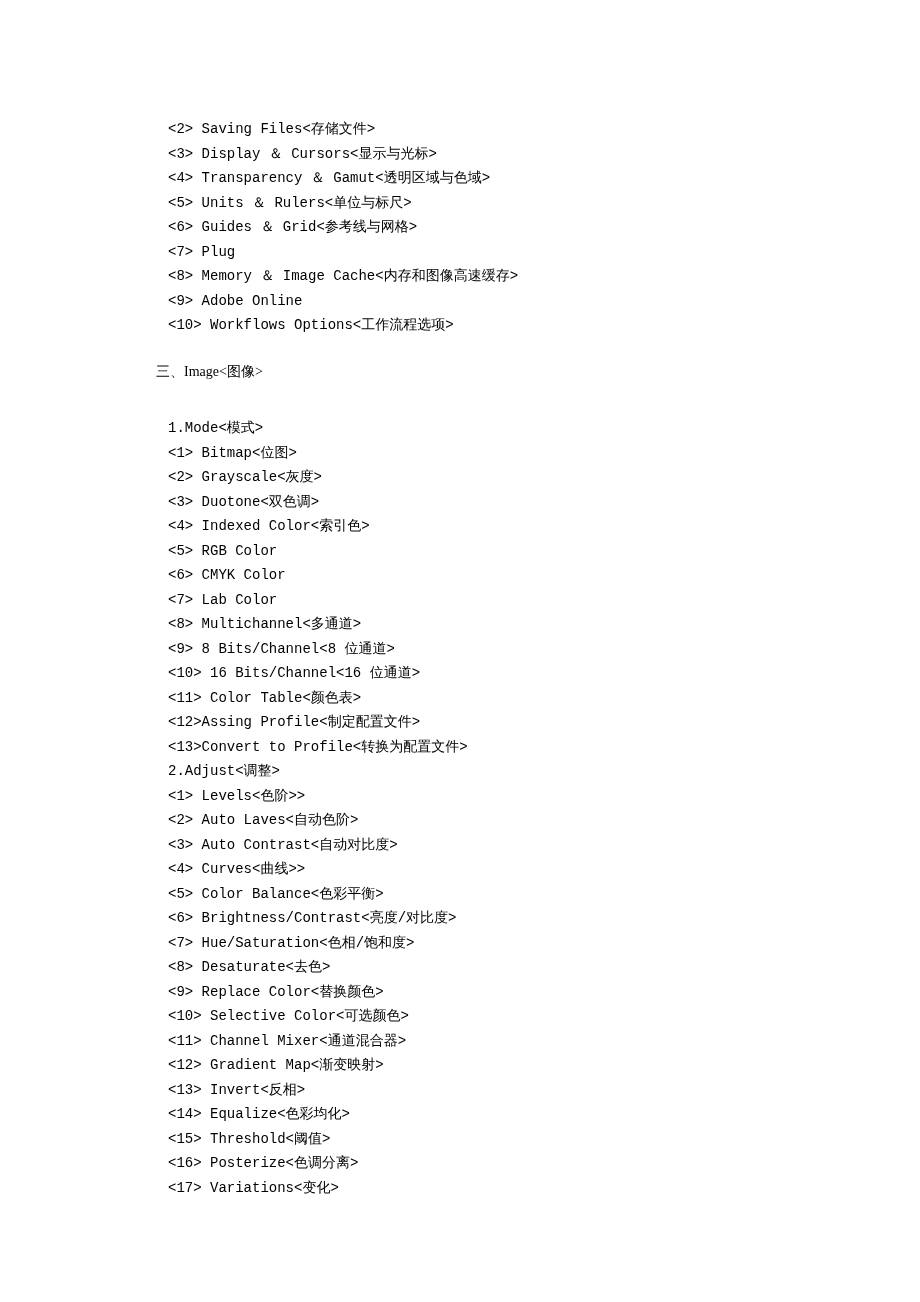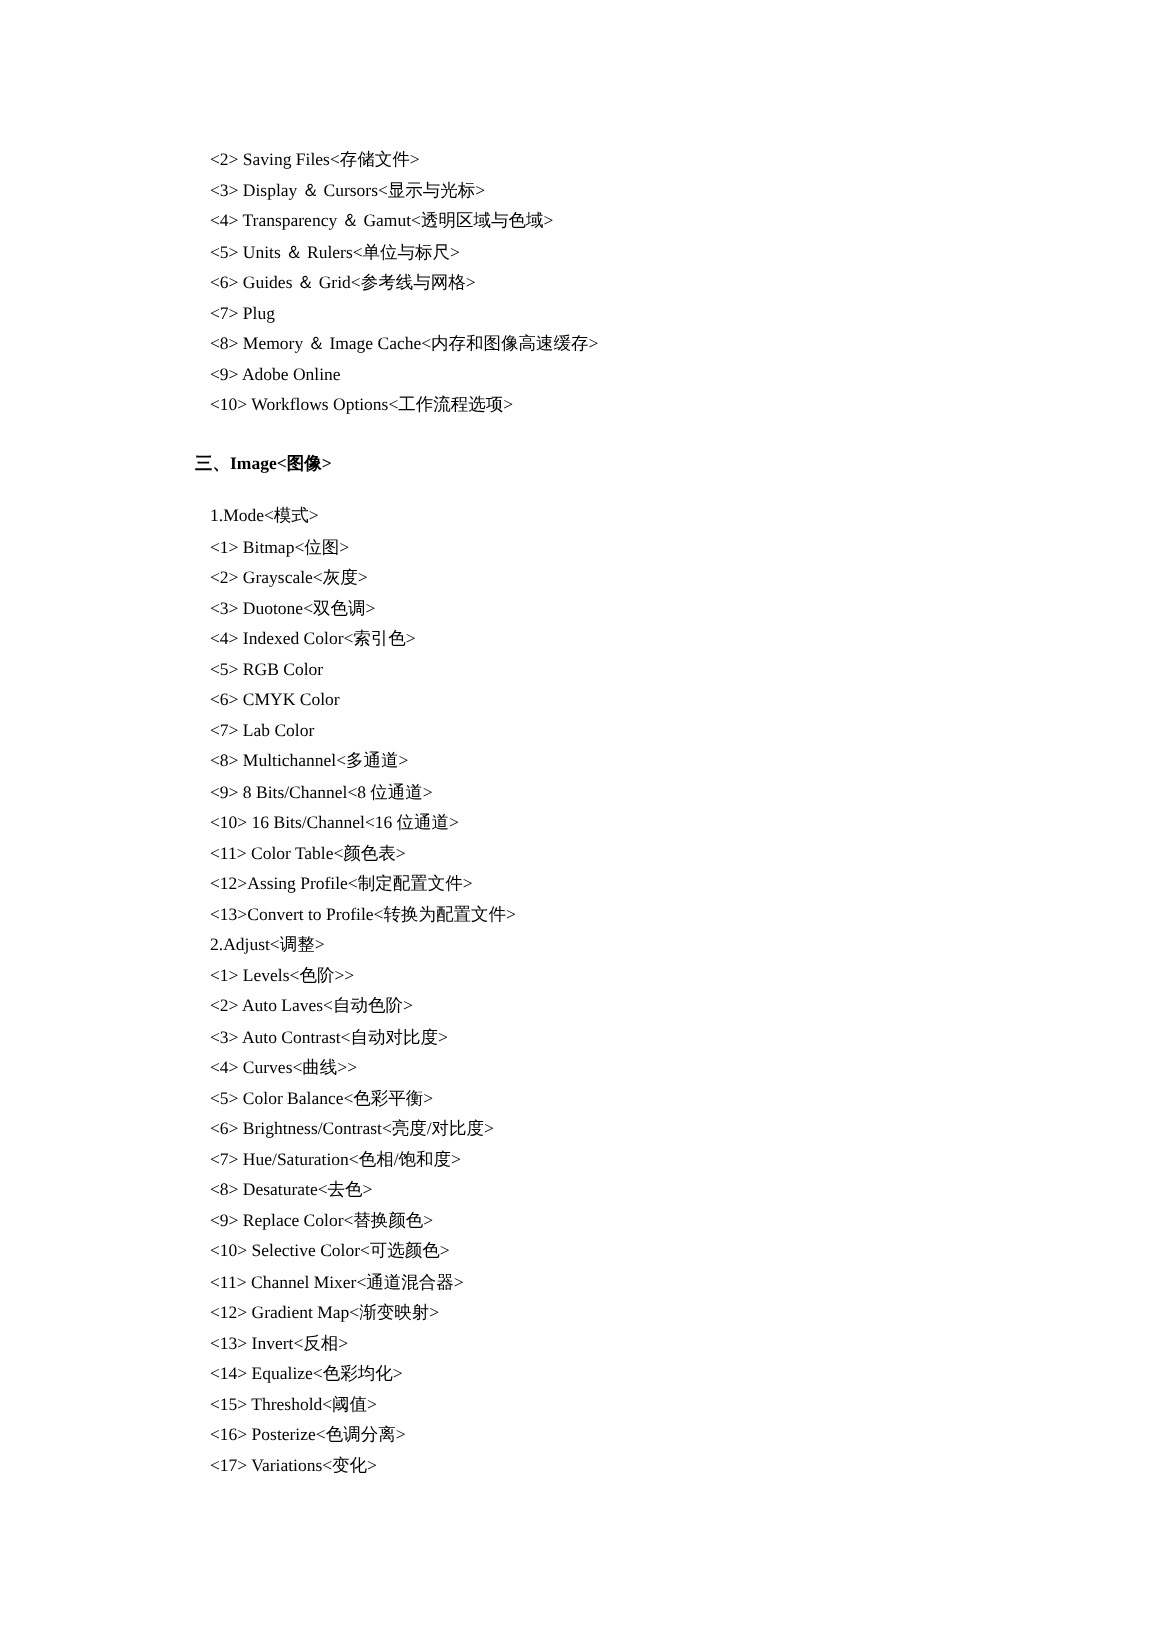--- a/index.html
+++ b/index.html
@@ -8,26 +8,25 @@
       line-height: 1.75;
       color: #000;
       background: #fff;
       margin: 0;
       padding: 117px 0 0 168px;
       width: 920px;
       box-sizing: border-box;
     }
     .item {
       white-space: pre;
-      font-family: Liberation Serif, serif;
+      font-family: Liberation Mono, monospace;
     }
     .section-header {
-      margin: 22px 0 18px -12px;
+      margin: 22px 0 32px -12px;
       font-family: "SimSun", "宋体", serif;
-      font-weight: bold;
     }
   </style>
 </head>
 <body>
 
 <div class="item">&lt;2&gt; Saving Files&lt;存储文件&gt;</div>
 <div class="item">&lt;3&gt; Display ＆ Cursors&lt;显示与光标&gt;</div>
 <div class="item">&lt;4&gt; Transparency ＆ Gamut&lt;透明区域与色域&gt;</div>
 <div class="item">&lt;5&gt; Units ＆ Rulers&lt;单位与标尺&gt;</div>
 <div class="item">&lt;6&gt; Guides ＆ Grid&lt;参考线与网格&gt;</div>

